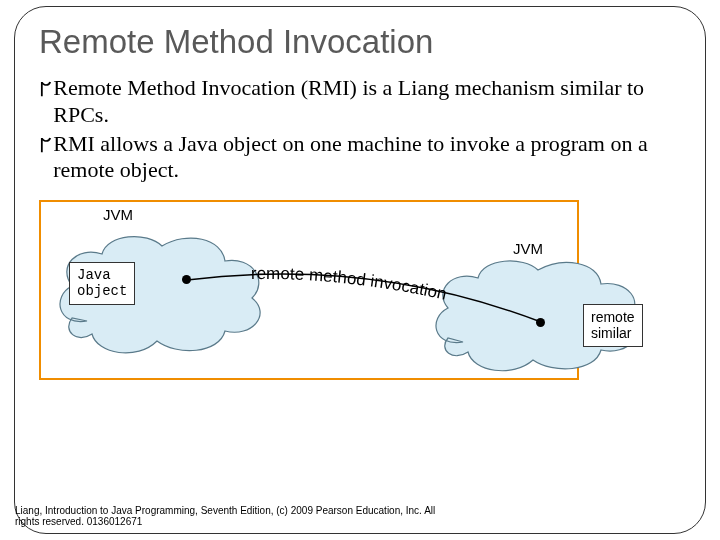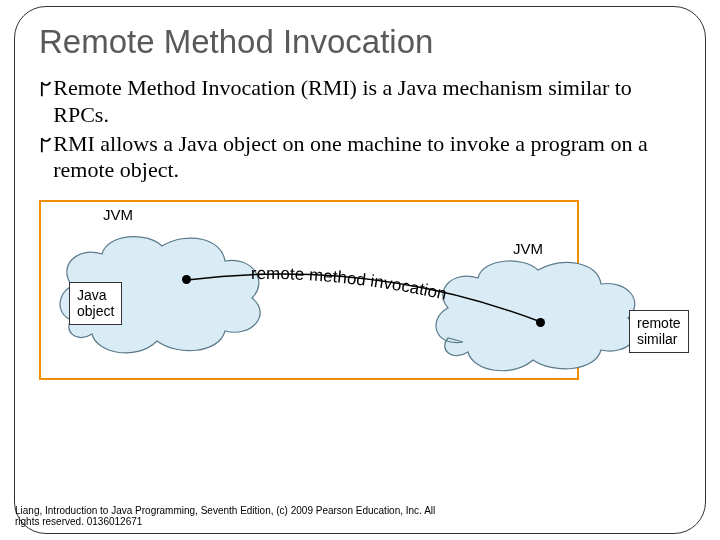--- a/index.html
+++ b/index.html
@@ -96,21 +96,21 @@
 </head>
 <body>
 
 <div class="slide-border">
 
   <div class="title">Remote Method Invocation</div>
 
   <div class="body-area">
     <div class="bullet">
       <span class="bullet-marker">𐐊</span>
-      <span class="bullet-text">Remote Method Invocation (RMI) is a Java mechanism similar to RPCs.</span>
+      <span class="bullet-text">Remote Method Invocation (RMI) is a Liang mechanism similar to RPCs.</span>
     </div>
     <div class="bullet">
       <span class="bullet-marker">𐐊</span>
       <span class="bullet-text">RMI allows a Java object on one machine to invoke a program on a remote object.</span>
     </div>
   </div>
 
   <div class="diagram">
 
     <span class="jvm-label" style="left:62px; top:4px;">JVM</span>
@@ -121,26 +121,26 @@
         <path d="M40 95 C10 100 5 70 25 60 C10 40 30 20 55 28 C60 8 100 5 115 20 C140 5 175 12 178 35 C205 30 222 55 205 72 C225 88 205 112 178 105 C172 128 130 130 110 115 C90 135 50 128 45 108 C30 118 15 105 25 92 Z" fill="#d9ecf5" stroke="#5a7a8a" stroke-width="1.2"></path>
       </svg>
     </div>
 
     <div class="cloud" style="left:382px; top:50px;">
       <svg width="225" height="125" viewBox="0 0 225 125">
         <path d="M40 90 C10 95 5 66 25 56 C10 38 30 18 55 26 C60 6 100 4 115 18 C140 4 175 10 178 32 C205 28 222 50 205 66 C225 82 205 104 178 98 C172 120 130 122 110 108 C90 126 50 120 45 100 C30 110 15 98 25 86 Z" fill="#d9ecf5" stroke="#5a7a8a" stroke-width="1.2"></path>
       </svg>
     </div>
 
-    <div class="box" style="left:28px; top:80px;">
+    <div class="box" style="left:28px; top:60px;font-family:Liberation Mono, monospace;">
       <span>Java</span><br>
       <span>object</span>
     </div>
 
-    <div class="box" style="left:542px; top:108px;margin-left:46px;">
+    <div class="box" style="left:542px; top:102px;">
       <span>remote</span><br>
       <span>similar</span>
     </div>
 
     <div class="dot" style="left:141px; top:73px;"></div>
     <div class="dot" style="left:495px; top:116px;"></div>
 
     <svg style="position:absolute; left:0; top:0;" width="614" height="180">
       <path d="M146 78 Q 330 55 500 120" fill="none" stroke="#000" stroke-width="1.4"></path>
     </svg>

